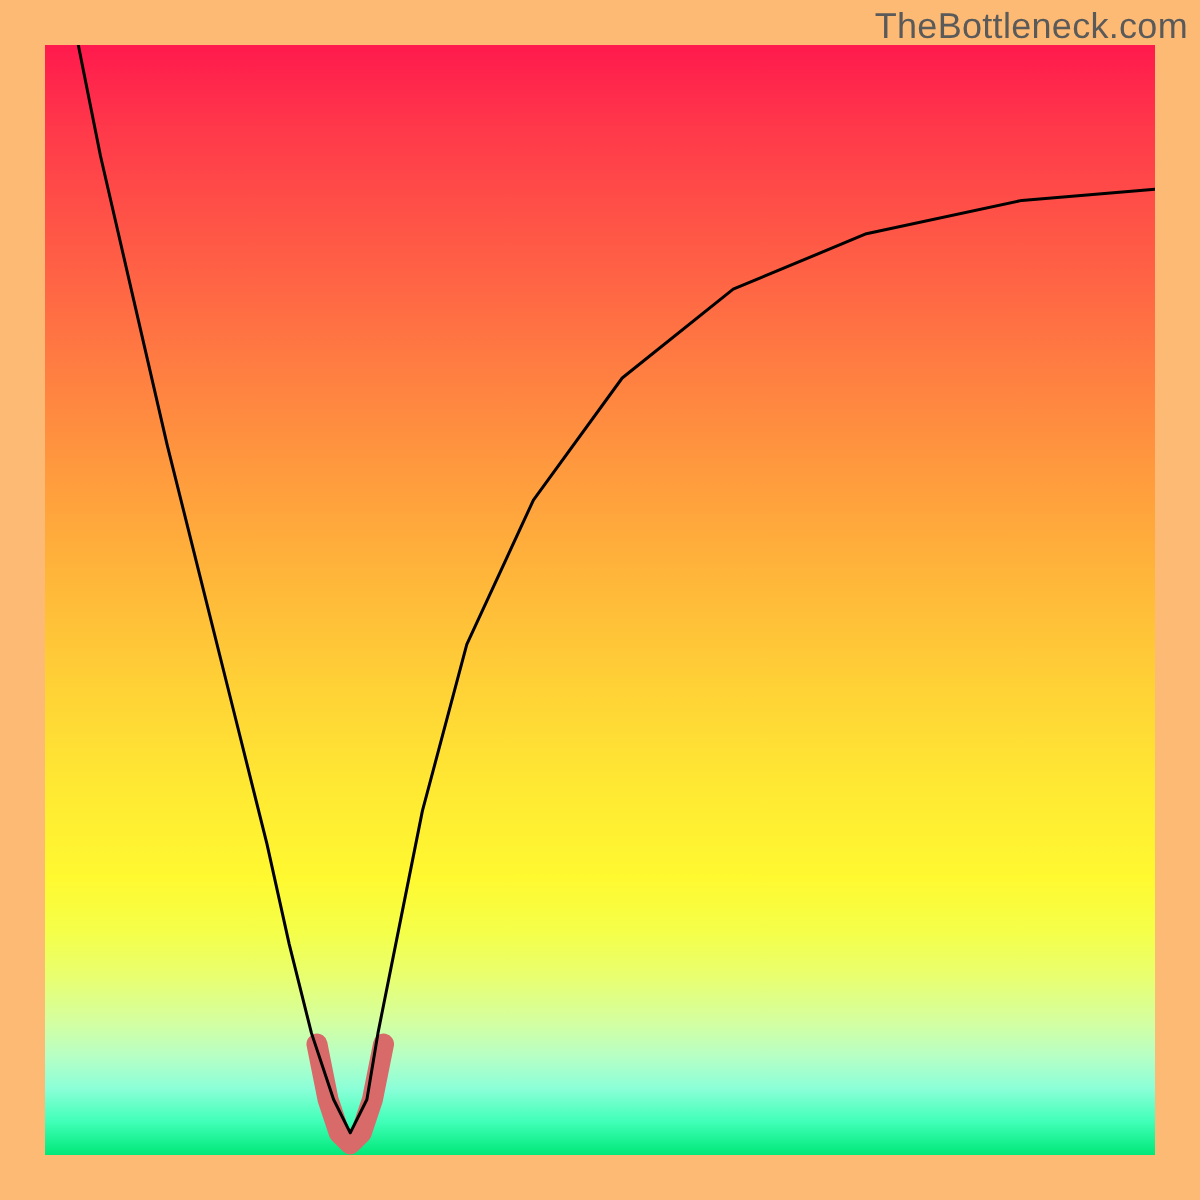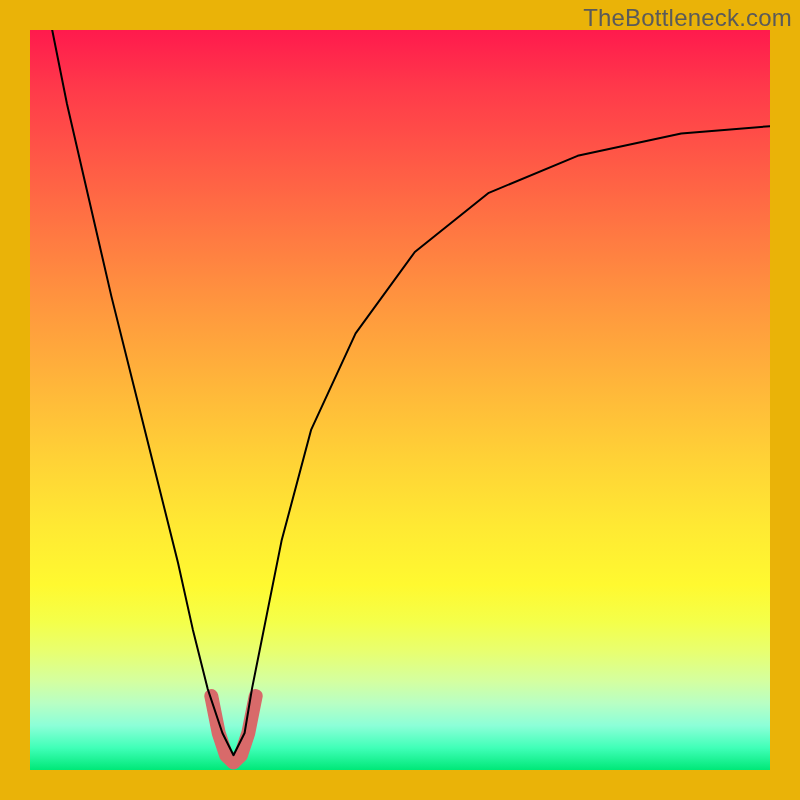--- a/index.html
+++ b/index.html
@@ -10,21 +10,21 @@
     background: #000;
     overflow: hidden;
     font-family: Arial, Helvetica, sans-serif;
   }
   .frame {
     position: absolute;
     left: 0;
     top: 0;
     width: 800px;
     height: 800px;
-    background: #eab308;
+    background: #fdba74;
   }
   .plot {
     position: absolute;
     left: 30px;
     top: 30px;
     width: 740px;
     height: 740px;
     background: linear-gradient(to bottom,
       #ff1a4d 0%,
       #ff3a4a 8%,

